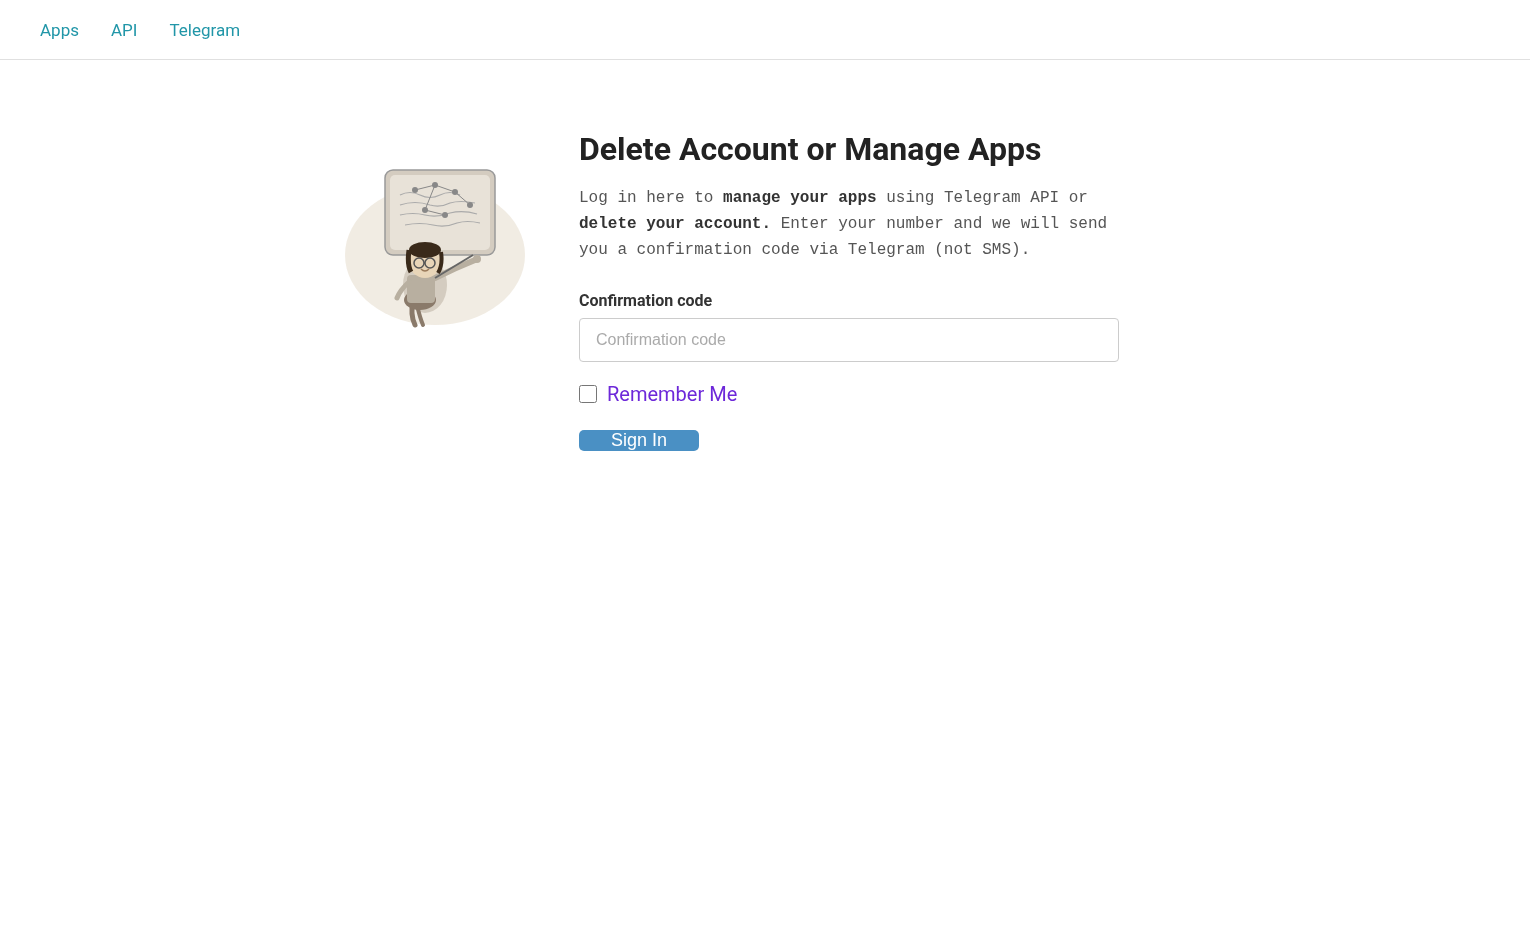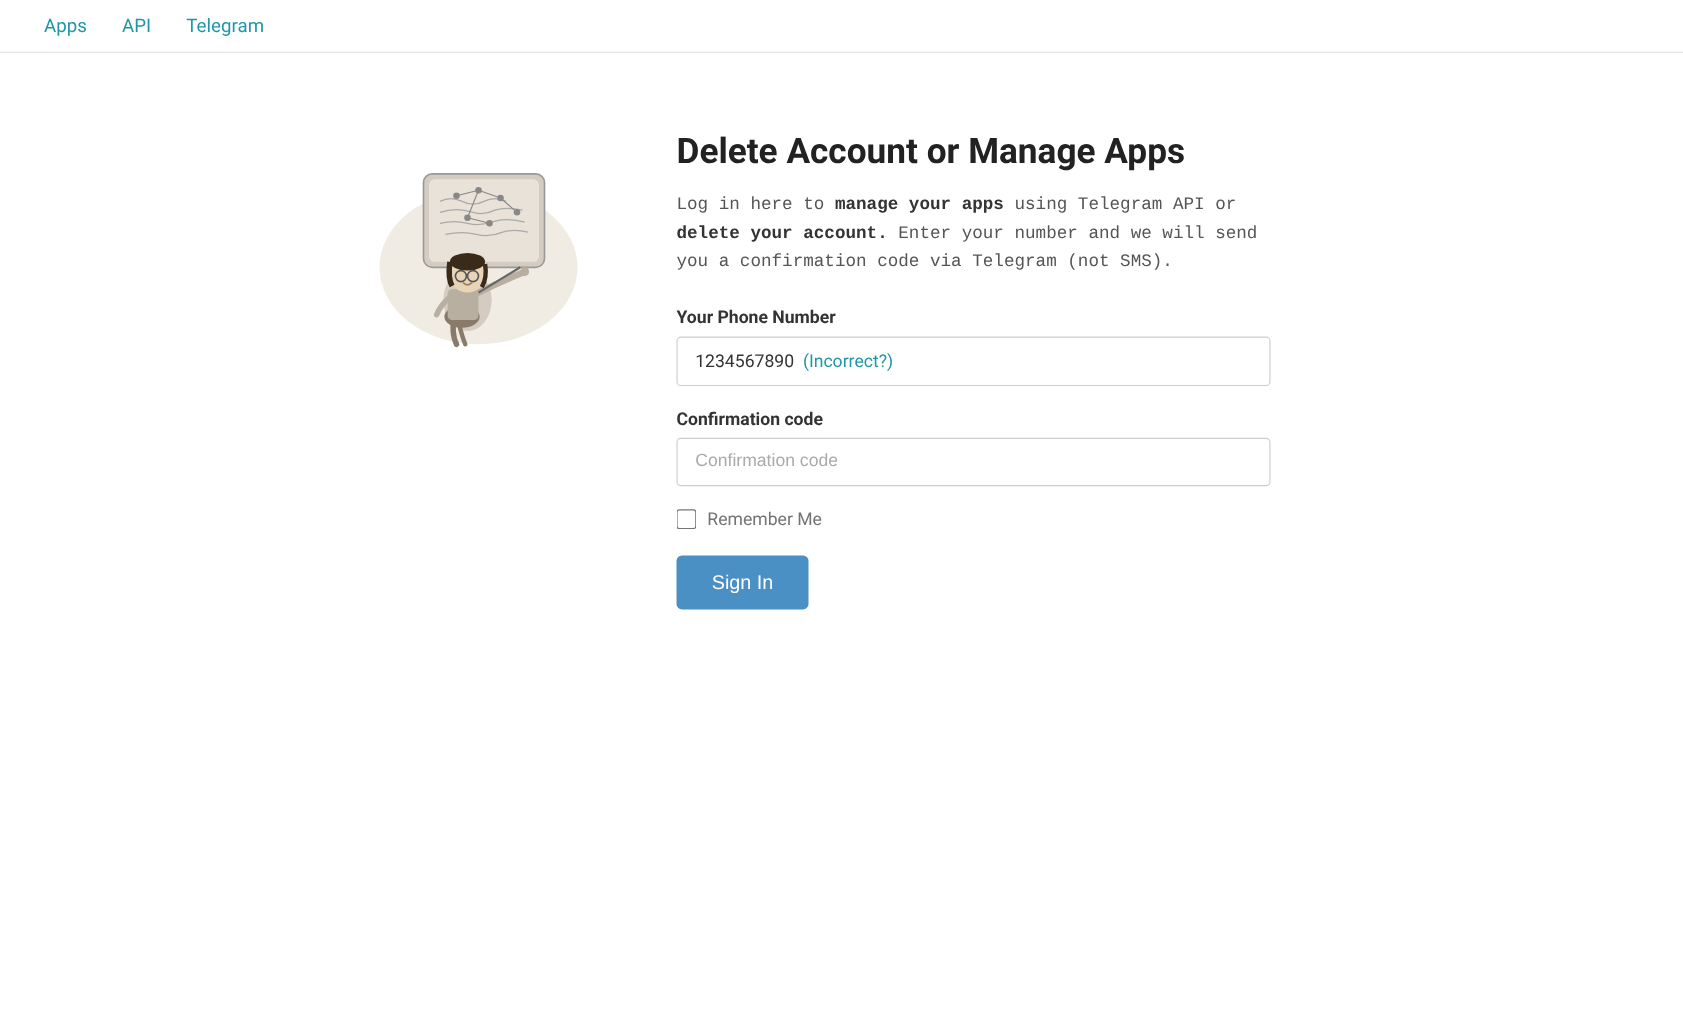--- a/index.html
+++ b/index.html
@@ -14,21 +14,21 @@
       color: #333;
       font-size: 16px;
     }
 
     
     .navbar {
       border-bottom: 1px solid #e0e0e0;
       padding: 0 40px;
       display: flex;
       align-items: center;
-      height: 48px;
+      height: 60px;
     }
 
     .nav-links {
       display: flex;
       gap: 32px;
       list-style: none;
     }
 
     .nav-links a {
       text-decoration: none;
@@ -40,21 +40,21 @@
     
     .main-content {
       display: flex;
       justify-content: center;
       padding: 60px 40px;
     }
 
     .content-wrapper {
       display: flex;
       align-items: flex-start;
-      gap: 60px;
+      gap: 24px;
       max-width: 900px;
       width: 100%;
     }
 
     
     .illustration {
       flex-shrink: 0;
       width: 240px;
       height: 240px;
       display: flex;
@@ -153,31 +153,31 @@
     }
 
     .checkbox-input {
       width: 18px;
       height: 18px;
       cursor: pointer;
       accent-color: #2196a8;
     }
 
     .checkbox-label {
-      font-size: 16px;
-      color: #737373;
+      font-size: 20px;
+      color: #6d28d9;
       cursor: pointer;
     }
 
     .sign-in-button {
       background-color: #4a90c4;
       color: #fff;
       border: none;
       border-radius: 5px;
-      padding: 14px 32px;
+      padding: 0 32px;
       font-size: 18px;
       font-weight: 500;
       cursor: pointer;
       transition: background-color 0.2s;
     }
   </style>
 </head>
 <body>
 
 <nav class="navbar">
@@ -257,28 +257,20 @@
       <h1 class="page-title">Delete Account or Manage Apps</h1>
 
       <p class="page-description">
         Log in here to <strong>manage your apps</strong>
         <span> using Telegram API or </span>
         <strong>delete your account.</strong>
         <span> Enter your number and we will send you a confirmation code via Telegram (not SMS).</span>
       </p>
 
       
-      <div class="form-group">
-        <label class="form-label">Your Phone Number</label>
-        <div class="phone-display">
-          <span class="phone-number">1234567890</span>
-          <span>&nbsp;</span>
-          <a href="#" class="incorrect-link">(Incorrect?)</a>
-        </div>
-      </div>
 
       
       <div class="form-group">
         <label class="form-label">Confirmation code</label>
         <input type="text" class="form-input" placeholder="Confirmation code" style="">
       </div>
 
       
       <div class="checkbox-group">
         <input type="checkbox" class="checkbox-input" id="remember-me" style="">

